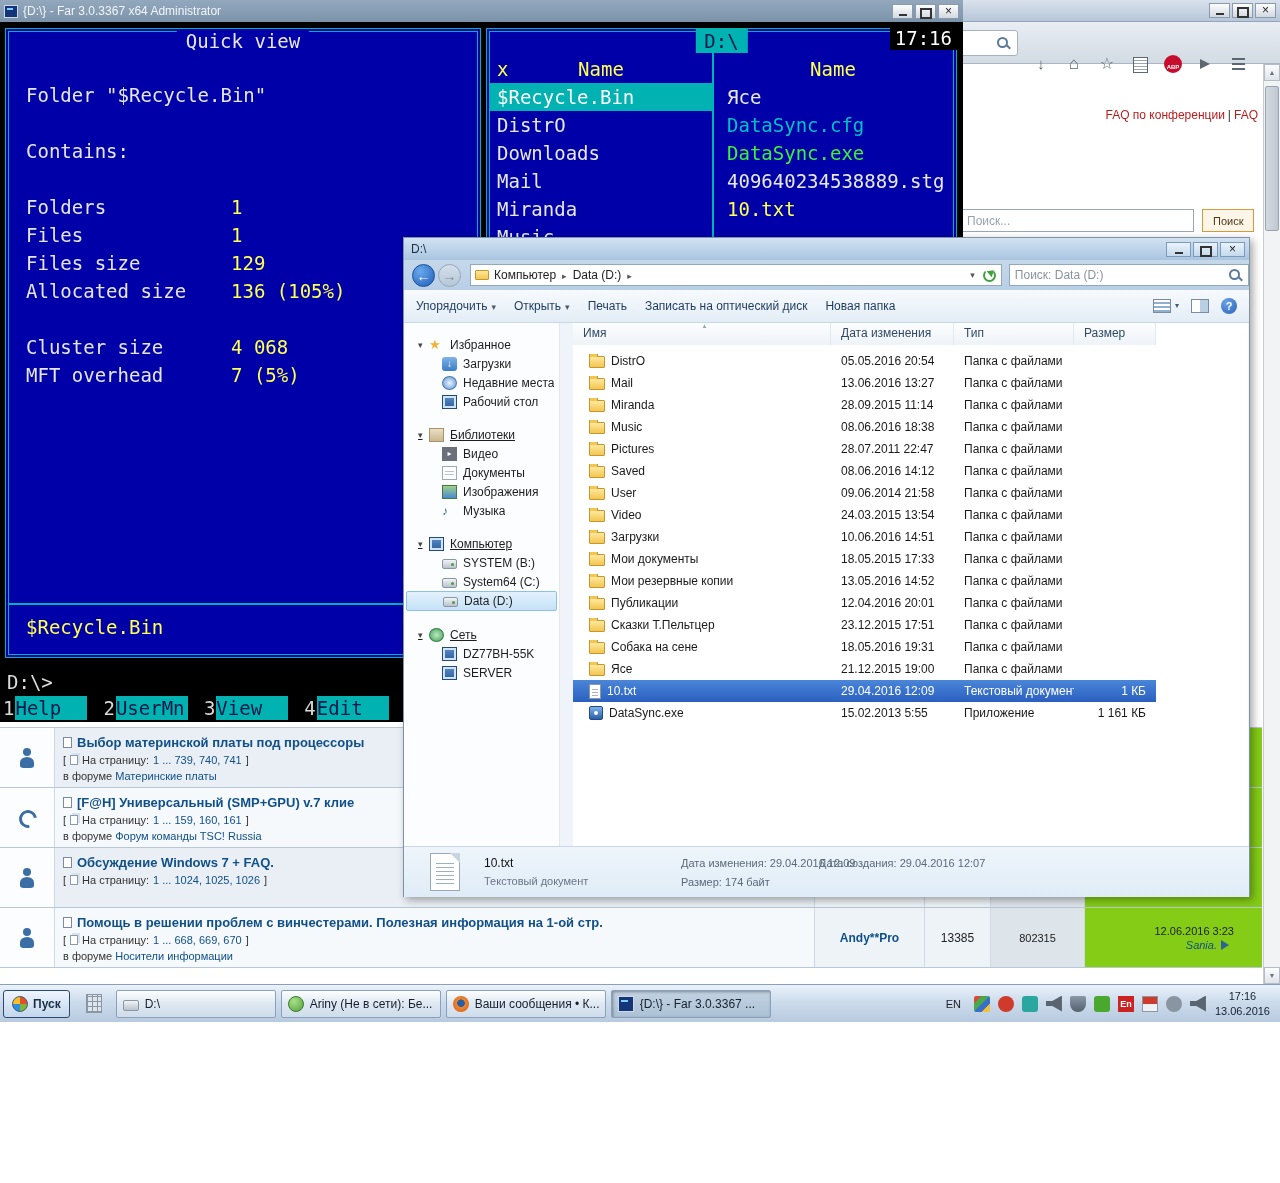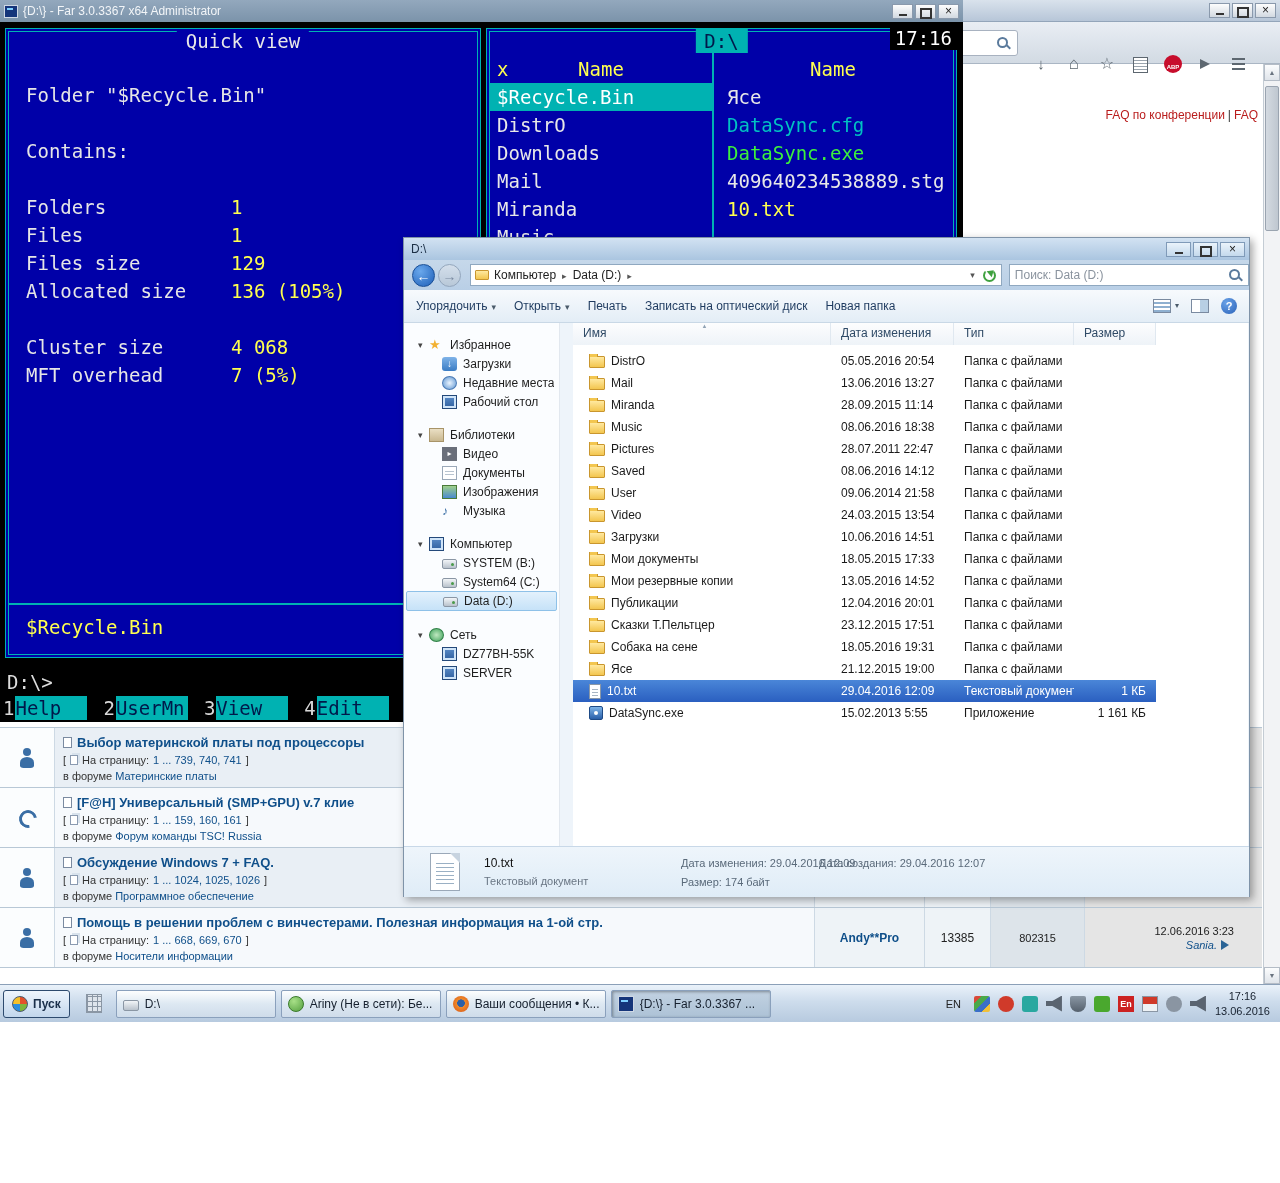--- a/index.html
+++ b/index.html
@@ -58,21 +58,21 @@
   .pg-icon { width:9px; height:11px; background:#fff; border:1px solid #7a8aa0; flex:none; }
   .f-pages { margin-top:4px; font-size:11px; color:#333; display:flex; align-items:center; gap:4px; }
   .pgs-icon { width:8px; height:10px; background:#fff; border:1px solid #8a9ab0; box-shadow:2px -2px 0 #d8e2ec; }
   .f-pagenums { color:#0f4f8a; }
   .f-forumline { margin-top:4px; font-size:11px; color:#333; }
   .f-forum { color:#0f4f8a; }
   .f-author-cell { flex:0 0 110px; display:flex; align-items:center; justify-content:center; background:#eef3f7; }
   .f-author-cell a { color:#0f4f8a; font-weight:bold; font-size:12px; }
   .f-replies-cell { flex:0 0 66px; display:flex; align-items:center; justify-content:center; background:#eef3f7; font-size:12px; color:#222; }
   .f-views-cell { flex:0 0 94px; display:flex; align-items:center; justify-content:center; background:#dde4ea; font-size:11px; color:#222; }
-  .f-last-cell { flex:1; background:#e5e5e5; display:flex; flex-direction:column; justify-content:center; align-items:flex-end; padding-right:28px; font-size:11px; color:#222; border-right:none; }
+  .f-last-cell { flex:1; background:#84cc16; display:flex; flex-direction:column; justify-content:center; align-items:flex-end; padding-right:28px; font-size:11px; color:#222; border-right:none; }
   .f-lastuser { display:flex; align-items:center; gap:4px; margin-top:2px; }
   .f-lastuser a { color:#0f4f8a;font-style:italic; }
   .goto-icon { width:0; height:0; border:5px solid transparent; border-left:8px solid #2a6496; display:inline-block; }
   .f-lastuser a:empty + .goto-icon { display:none; }
   .t-icon { width:22px; height:22px; position:relative; display:inline-block; }
   .kind-topic::before { content:""; position:absolute; left:7px; top:1px; width:8px; height:8px; border-radius:50%; background:#3a6ea5; }
   .kind-topic::after { content:""; position:absolute; left:4px; top:10px; width:14px; height:11px; background:#3a6ea5; border-radius:50% 50% 25% 25%; }
   .kind-moved::before { content:""; position:absolute; left:3px; top:3px; width:12px; height:12px; border:3px solid #3a6ea5; border-radius:50%; border-right-color:transparent; transform:rotate(35deg); }
 
   
@@ -149,21 +149,21 @@
   .vi-views::after { content:"▾"; position:absolute; right:-9px; top:1px; font-size:8px; color:#4a5a6a; }
   .vi-preview { width:18px; height:14px; border:1px solid #7a8aa0; background:linear-gradient(90deg,#fff 0 50%,#b8cfe4 50%); margin-left:8px; }
   .vi-help { width:16px; height:16px; border-radius:50%; background:radial-gradient(circle at 35% 30%, #6aa2e8, #2a62b8); color:#fff; font-size:11px; text-align:center; line-height:16px; font-weight:bold; }
   .vi-help::before { content:"?"; }
   .e-sidebar { position:absolute; left:0; top:85px; width:156px; height:523px; background:#fbfdff; border-right:1px solid #e2e8ef; padding-top:12px; overflow:hidden; }
   .side-item { display:flex; align-items:center; height:19px; font-size:12px; color:#1e1e1e; margin:0 2px; cursor:pointer; }
   .level-root { padding-left:12px; }
   .level-child { padding-left:36px; }
   .expander { width:11px; font-size:9px; color:#444; flex:none; }
   .expander-open .expander::before { content:"▾"; }
-  .group-new { margin-top:14px; }
+  .group-new { margin-top:14px;text-decoration:underline; }
   .side-item.state-selected { background:linear-gradient(#e3f1fc,#c6e2f8); border:1px solid #8ec1e8; border-radius:2px; height:20px; }
   .si { width:15px; height:14px; display:inline-block; margin-right:6px; position:relative; flex:none; }
   .si-label { white-space:nowrap; overflow:hidden; }
   .icon-star::before { content:"★"; color:#f2b132; font-size:13px; line-height:14px; }
   .icon-download { background:linear-gradient(#7fb3e8,#3a7cc4); border-radius:3px; color:#fff; font-size:10px; text-align:center; line-height:13px; }
   .icon-download::before { content:"↓"; }
   .icon-recent { border-radius:50%; background:radial-gradient(#eaf4ff,#5a93d0); border:1px solid #4a7ab5; }
   .icon-desktop, .icon-computer, .icon-pc { background:linear-gradient(#5a8cc8,#2f5f9e); border:1px solid #24497a; box-shadow:inset 0 0 0 2px #cfe4f8; }
   .icon-libraries { background:linear-gradient(#eadfc4,#c9b890); border:1px solid #a89468; }
   .icon-video { background:#6a6f7a; color:#fff; font-size:8px; text-align:center; line-height:14px; }
@@ -261,20 +261,24 @@
         <span class="bi bi-abp"></span>
         <span class="bi bi-send"></span>
         <span class="bi bi-menu"></span>
       </div>
     </div>
 
     <div class="f-toplinks">
       <a>FAQ по конференции</a><span class="sep">|</span><a>FAQ</a>
     </div>
 
+    <div class="f-searchrow">
+      <input class="f-input" type="text" placeholder="Поиск..." style="">
+      <button class="f-btn">Поиск</button>
+    </div>
 
     <div class="forum">
 
         <div class="f-row">
           <div class="f-cell f-icon-cell">
             <span class="t-icon kind-topic"></span>
           </div>
           <div class="f-cell f-topic-cell">
             <div class="f-titleline">
               <span class="pg-icon"></span>
@@ -357,24 +361,20 @@
             <div class="f-titleline">
               <span class="pg-icon"></span>
               <a class="f-title">Обсуждение Windows 7 + FAQ.</a>
             </div>
             <div class="f-pages">
               <span>[</span>
               <span class="pgs-icon"></span>
               <span>На страницу:</span>
               <a class="f-pagenums">1 ... 1024, 1025, 1026</a>
               <span>]</span>
-            </div>
-            <div class="f-forumline">
-              <span>в форуме</span>
-              <a class="f-forum">Программное обеспечение</a>
             </div>
           </div>
           <div class="f-cell f-author-cell">
             <a></a>
           </div>
           <div class="f-cell f-replies-cell">
             <span></span>
           </div>
           <div class="f-cell f-views-cell">
             <span></span>

